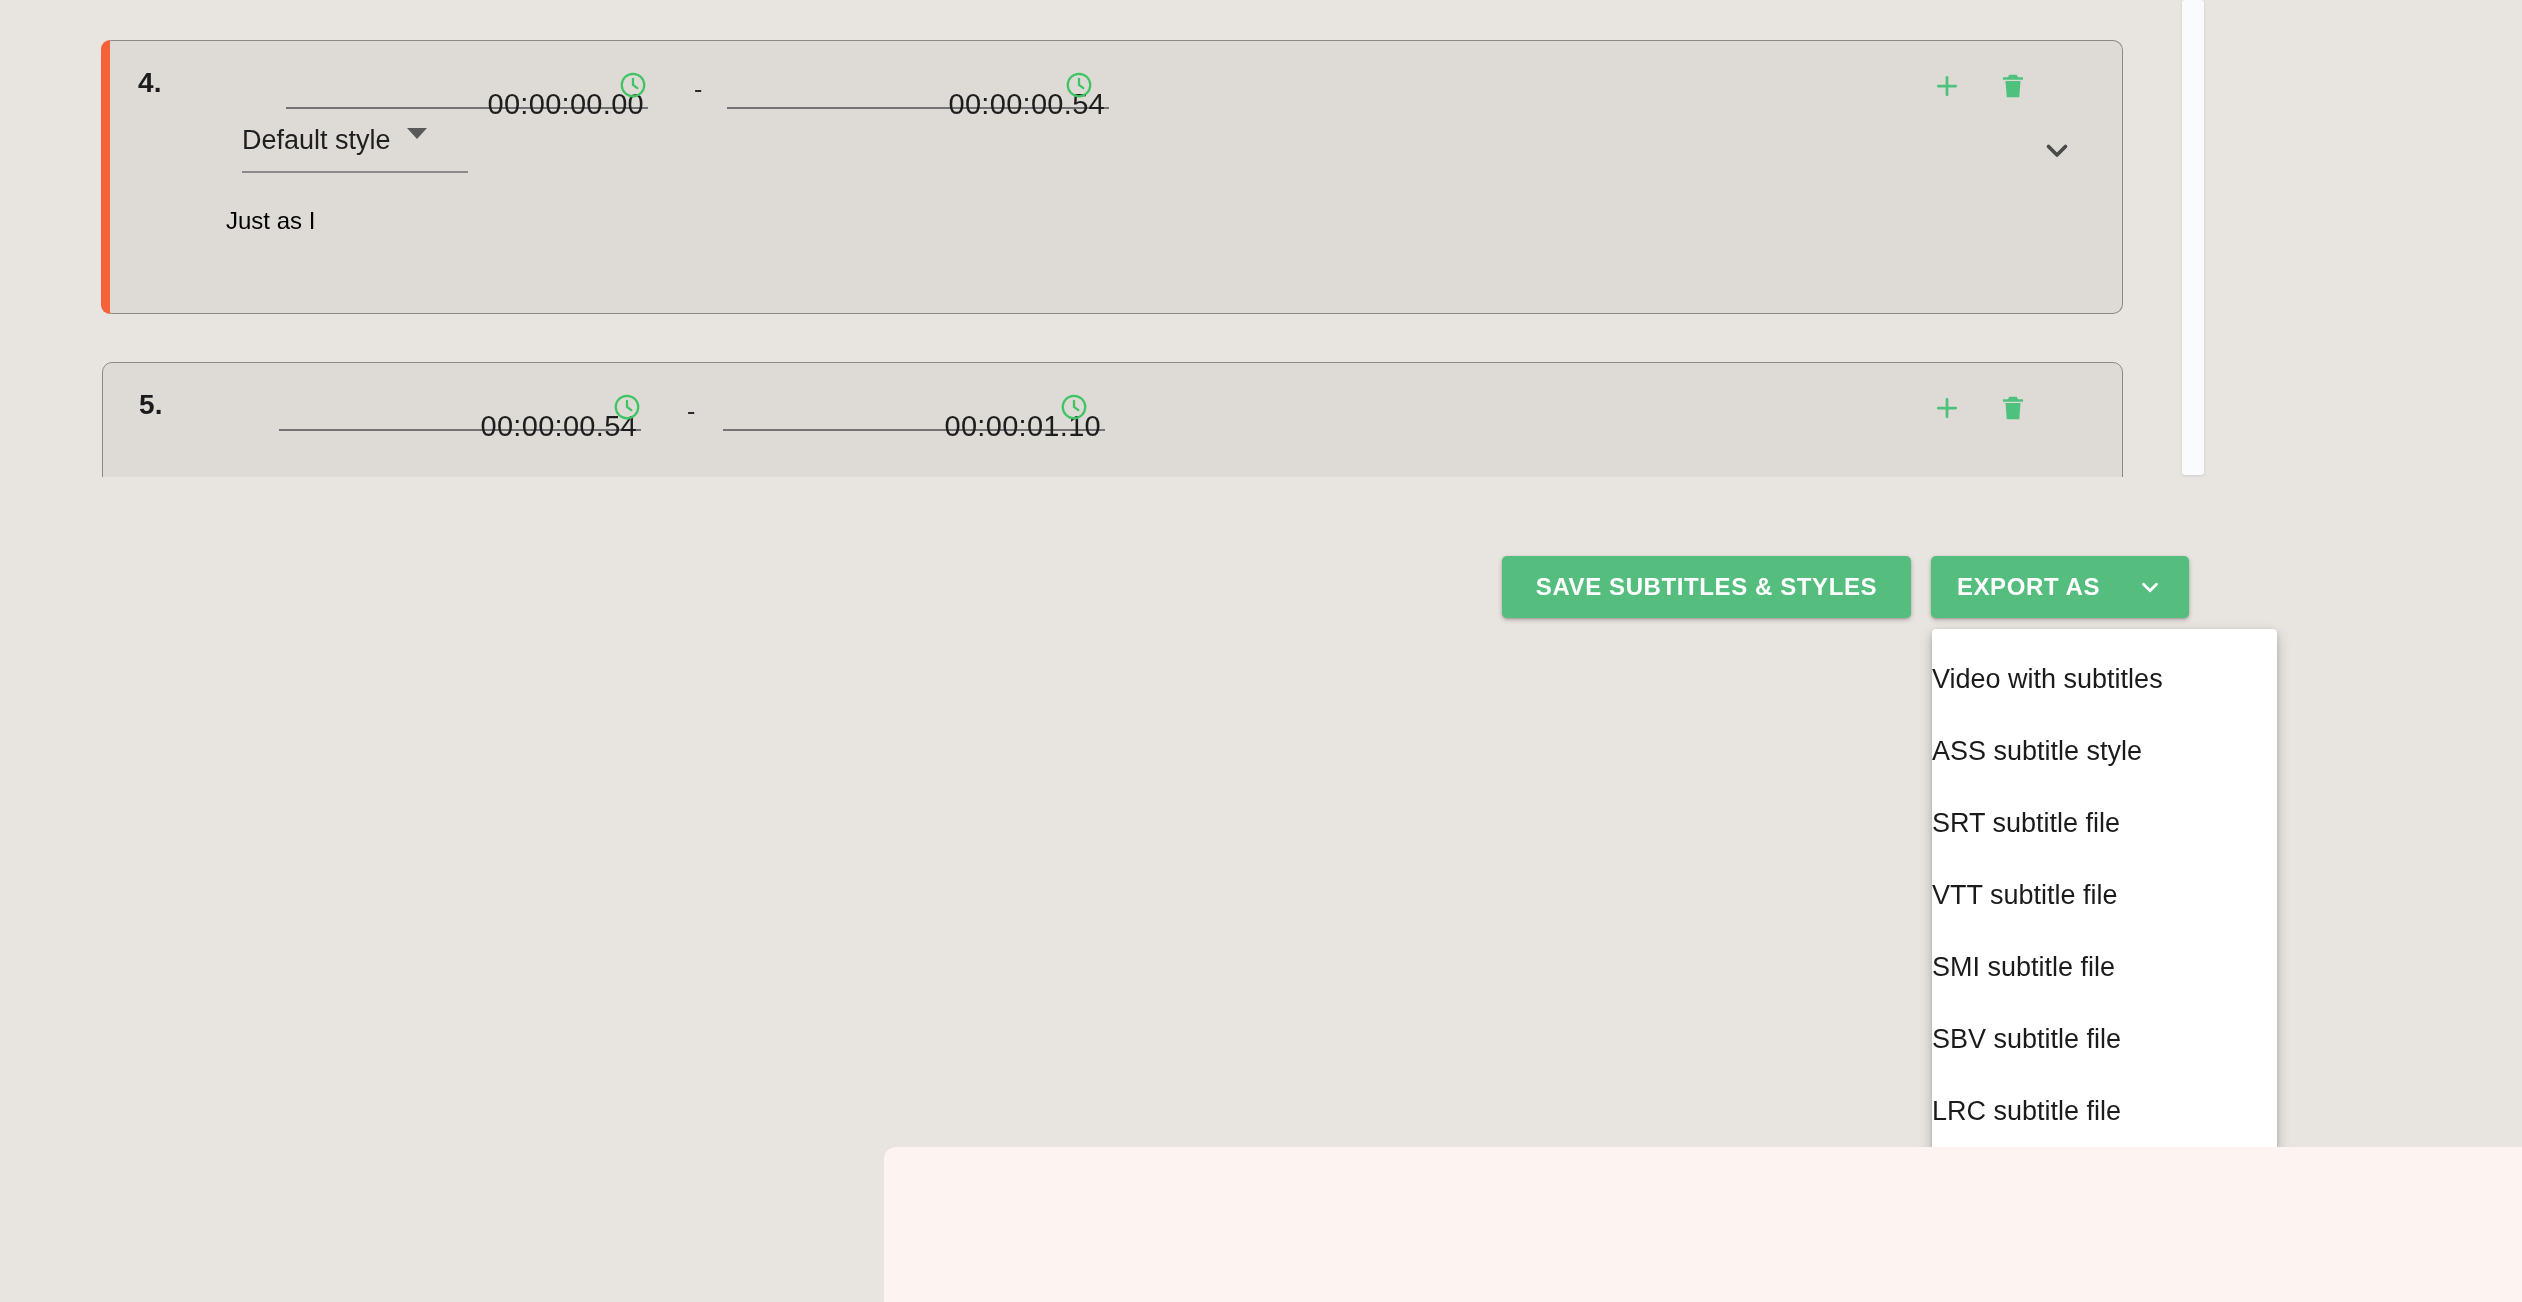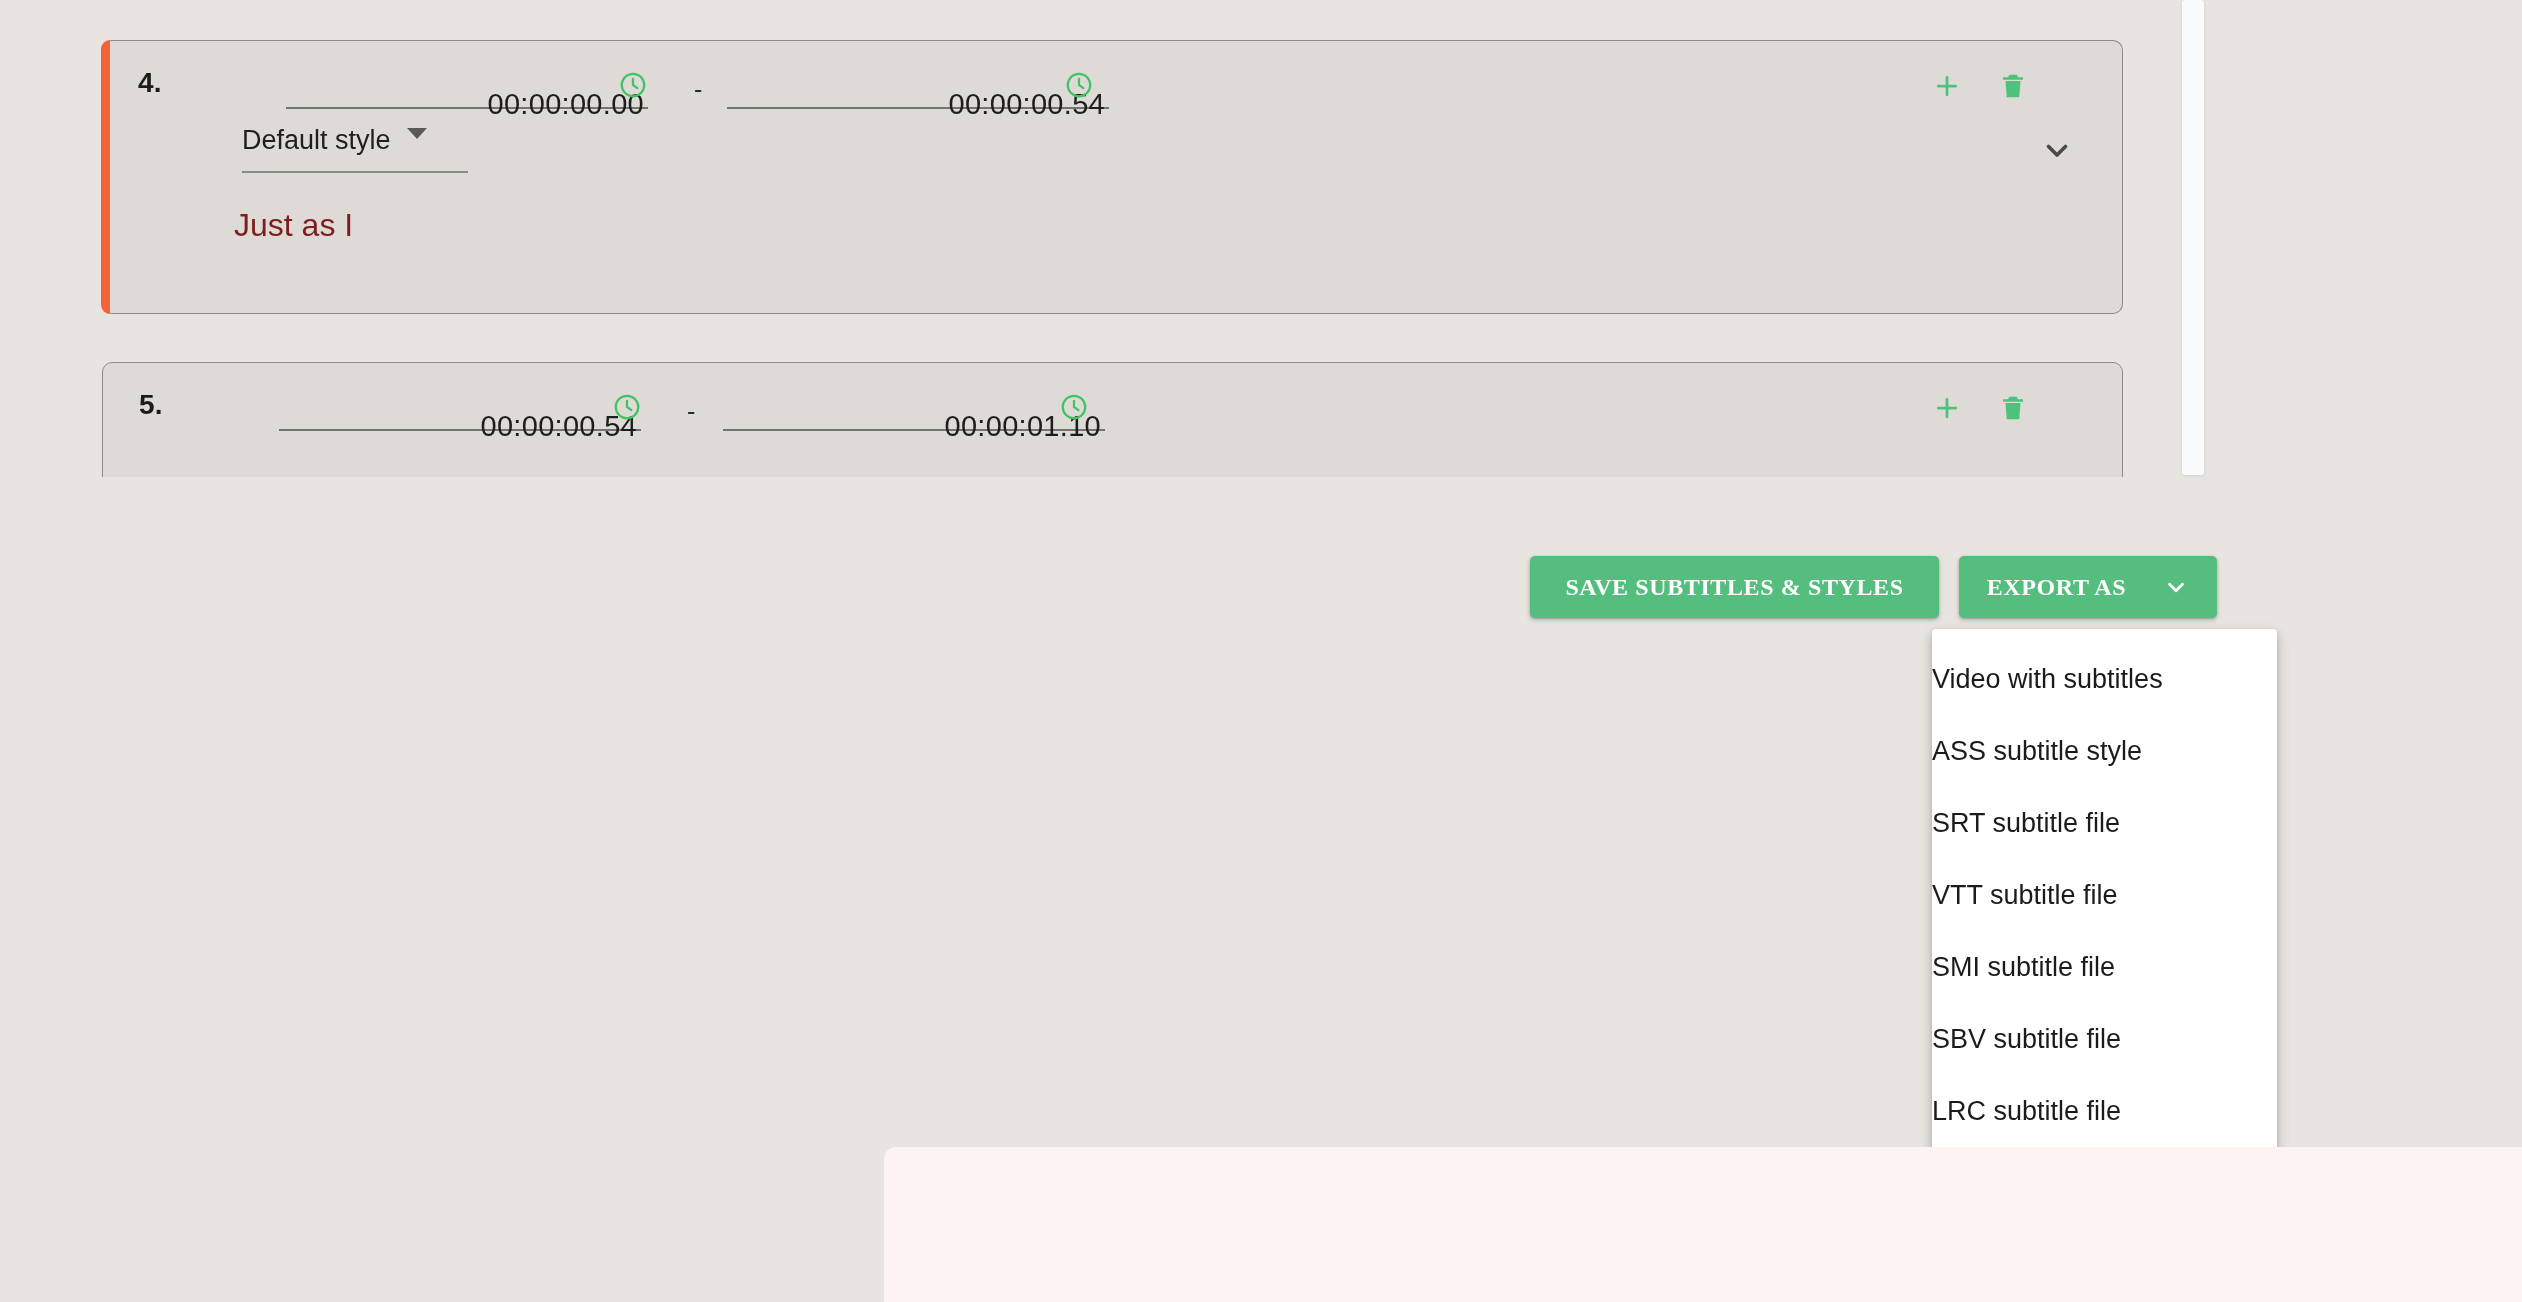--- a/index.html
+++ b/index.html
@@ -175,24 +175,24 @@
   }
 
   
   .card-row-3 {
     position: relative;
     height: 70px;
   }
 
   .sub-text {
     position: absolute;
-    left: 132px;
+    left: 124px;
     top: 14px;
-    font-size: 32px;
-    color: #7f1d1d;
+    font-size: 24px;
+    color: #000000;
   }
 
   
   #list-scrollbar-track {
     position: absolute;
     left: 2180px;
     top: 0;
     width: 26px;
     height: 477px;
   }
@@ -208,30 +208,29 @@
     cursor: pointer;
   }
 
   
   .btn {
     position: absolute;
     background: #55bd7e;
     color: #ffffff;
     border: none;
     border-radius: 5px;
-    font-family: Liberation Serif, serif;
+    font-family: Liberation Sans, sans-serif;
     font-size: 24px;
     font-weight: bold;
     letter-spacing: .6px;
     cursor: pointer;
     box-shadow: 0 2px 5px rgba(0,0,0,.22), 0 1px 2px rgba(0,0,0,.16);
     display: flex;
     align-items: center;
     justify-content: center;
-    margin-left: 28px;
   }
 
   #btn-save {
     left: 1502px;
     top: 556px;
     width: 409px;
     height: 62px;
   }
 
   #btn-export {

